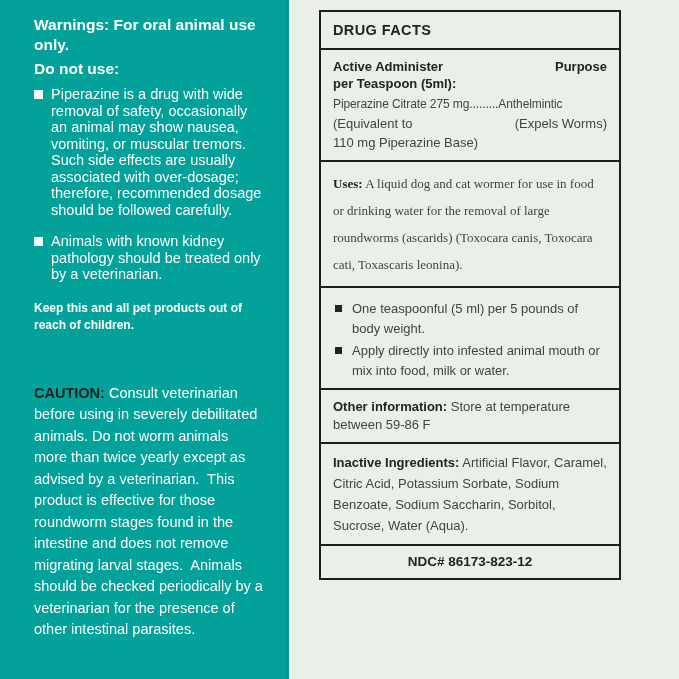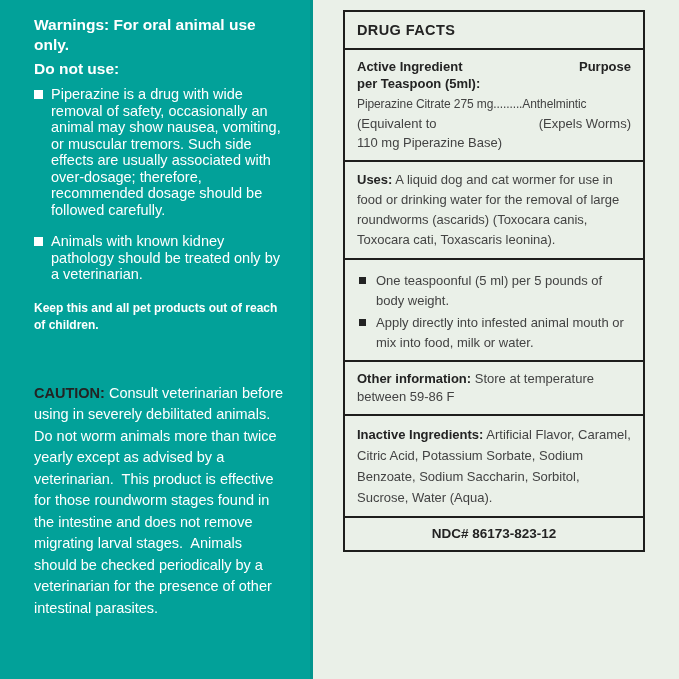--- a/index.html
+++ b/index.html
@@ -14,21 +14,21 @@
   html, body { width: 679px; height: 679px; }
   body {
     font-family: "Liberation Sans", "DejaVu Sans", sans-serif;
     background: var(--panel);
     overflow: hidden;
   }
   .page { display: flex; width: 679px; height: 679px; }
 
   
   .left {
-    width: 313px; height: 679px; flex: none;
+    width: 289px; height: 679px; flex: none;
     background: var(--teal);
     border-right: 3px solid rgba(0,0,0,0.07);
     color: var(--white);
     padding: 15px 22px 0 34px;
   }
   .lh { font-weight: 700; font-size: 15.5px; line-height: 20px; margin-bottom: 4px; }
   .lbullets { margin-top: 7px; }
   .lbullet { display: flex; font-size: 14.5px; line-height: 16.5px; margin-bottom: 15px; }
   .lsq { width: 9px; height: 9px; background: var(--white); flex: none; margin: 4px 8px 0 0; }
   .keep { font-weight: 700; font-size: 12px; line-height: 17px; margin-top: 17px; }
@@ -48,21 +48,21 @@
   .sec:first-child { border-top: none; }
   .head {
     font-weight: 700; font-size: 14.5px; letter-spacing: 0.4px;
     color: var(--ink-strong); padding: 9px 12px;
   }
   .b { font-weight: 700; color: var(--ink-strong); }
   .row { display: flex; justify-content: space-between; }
   .acthead { line-height: 17px; margin-bottom: 3px; }
   .actline { line-height: 19px; }
   .fit { white-space: nowrap; font-size: 12px; letter-spacing: -0.1px; line-height: 19px; }
-  .uses { line-height: 20px; }
+  .uses { line-height: 27px; font-family: Liberation Serif, serif; }
   .dbullet { display: flex; line-height: 19.5px; margin-top: 3px; }
   .dsq { width: 7px; height: 7px; background: var(--ink-strong); flex: none; margin: 6px 10px 0 2px; }
   .inactive { line-height: 21px; }
   .ndc { text-align: center; padding: 7px 12px; font-size: 13.5px; }
 </style>
 </head>
 <body>
 
 <div class="page">
 
@@ -91,21 +91,21 @@
   </div>
 
   <div class="right">
     <div class="box">
 
       <div class="sec head">DRUG FACTS</div>
 
       <div class="sec">
         <div class="row">
           <div class="b acthead">
-            <div>Active Ingredient</div>
+            <div>Active Administer</div>
             <div>per Teaspoon (5ml):</div>
           </div>
           <div class="b acthead">Purpose</div>
         </div>
         <div class="fit">Piperazine Citrate 275 mg.........Anthelmintic</div>
         <div class="row actline">
           <div>(Equivalent to</div>
           <div>(Expels Worms)</div>
         </div>
         <div class="actline">110 mg Piperazine Base)</div>

